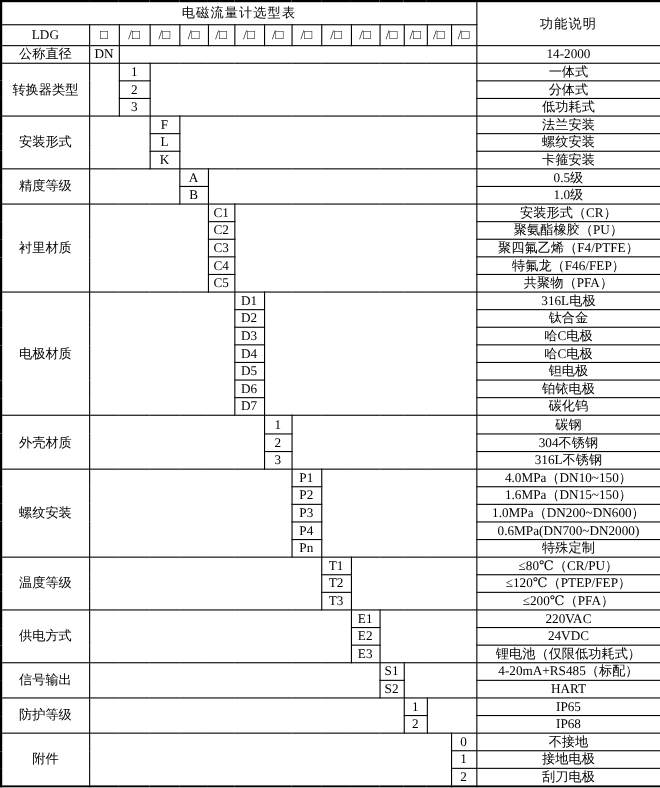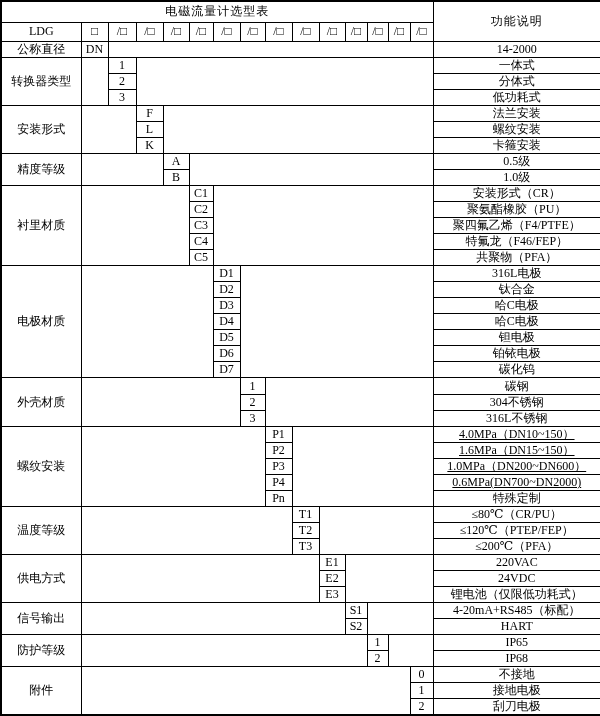--- a/index.html
+++ b/index.html
@@ -26,21 +26,21 @@
     line-height:1.08;
   }
   tr.r-title{height:21px;}
   tr.r-ldg{height:19px;}
   tbody tr{height:16px;}
   th.title{font-size:14.5px;padding-left:56px;letter-spacing:1px;}
   th.fhead{font-size:14px;letter-spacing:1px;}
   td.label{font-size:12.5px;}
   td.lalign{text-align:left;padding-left:9px;}
   td.code-left{text-align:left;padding-left:2px;font-family:Liberation Serif, serif;}
-  td.func-left{text-align:left;padding-left:2px;text-decoration:underline;}
+  td.func-left{text-align:left;padding-left:2px;}
   td.box-cell{font-size:12px;}
 </style>
 </head>
 <body>
 
 <table class="sel">
   <colgroup id="cols">
       <col style="width: 80px;">
       <col style="width: 27px;">
       <col style="width: 28px;">

